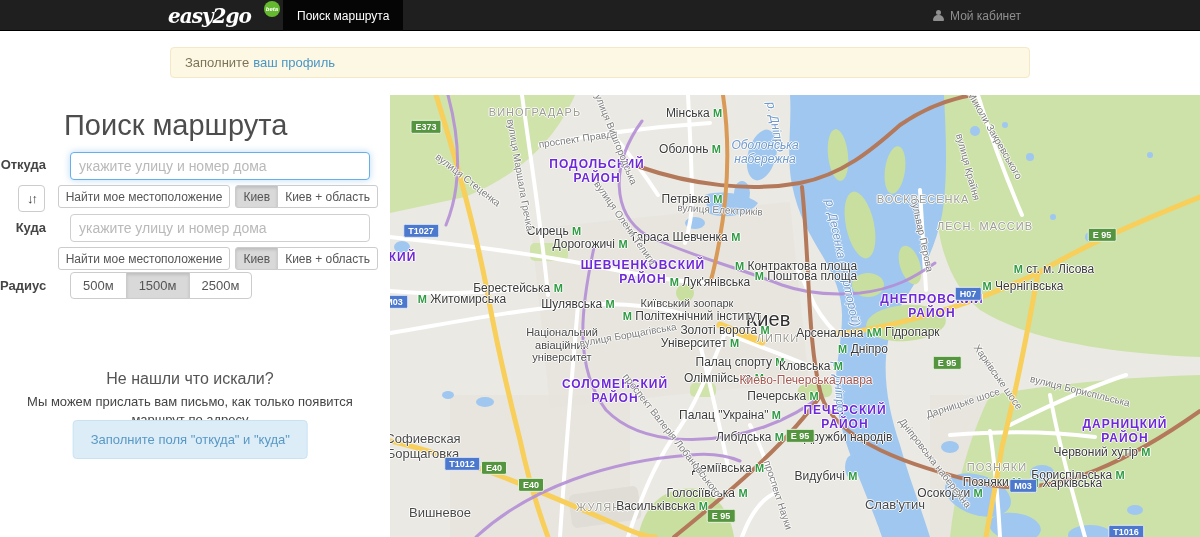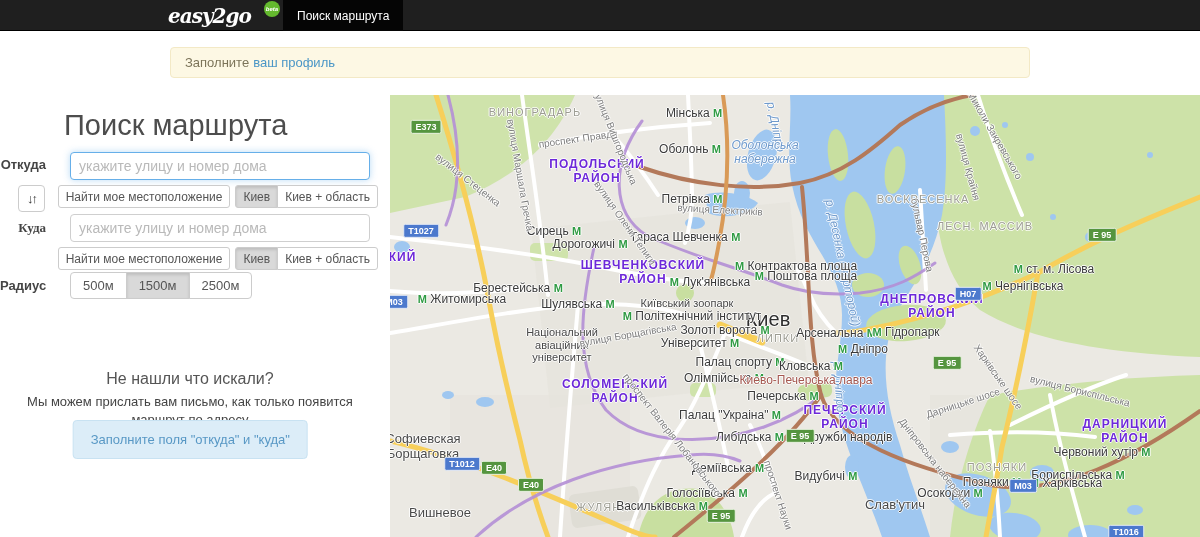--- a/index.html
+++ b/index.html
@@ -100,20 +100,24 @@
 <div class="page">
 
   <div class="navbar">
     <div class="logo">
       <span>easy2go</span>
       <span class="logo-badge">beta</span>
     </div>
     <div class="nav-tab">
       <span>Поиск маршрута</span>
     </div>
+    <div class="account">
+      <span class="person-ico"></span>
+      <span>Мой кабинет</span>
+    </div>
   </div>
 
   <div class="alert">
     <span>Заполните</span>
     <a>ваш профиль</a>
   </div>
 
   <div class="panel">
     <h1>Поиск маршрута</h1>
 
@@ -122,21 +126,21 @@
     <div class="btn-row" style="top:90px;">
       <div class="sbtn lone">Найти мое местоположение</div>
       <div class="sbtn grp-l active">Киев</div>
       <div class="sbtn grp-r">Киев + область</div>
     </div>
 
     <div class="swap-btn">
       <span>↓↑</span>
     </div>
 
-    <div class="frm-label" style="left:0;top:125px;font-family:Liberation Serif, serif;">Куда</div>
+    <div class="frm-label" style="left:0;top:125px;">Куда</div>
     <input class="inp" style="top: 119px;" placeholder="укажите улицу и номер дома">
     <div class="btn-row" style="top:152px;">
       <div class="sbtn lone">Найти мое местоположение</div>
       <div class="sbtn grp-l active">Киев</div>
       <div class="sbtn grp-r">Киев + область</div>
     </div>
 
     <div class="frm-label" style="left:0;top:183px;">Радиус</div>
     <div class="radius-grp">
       <div class="rbtn">500м</div>

